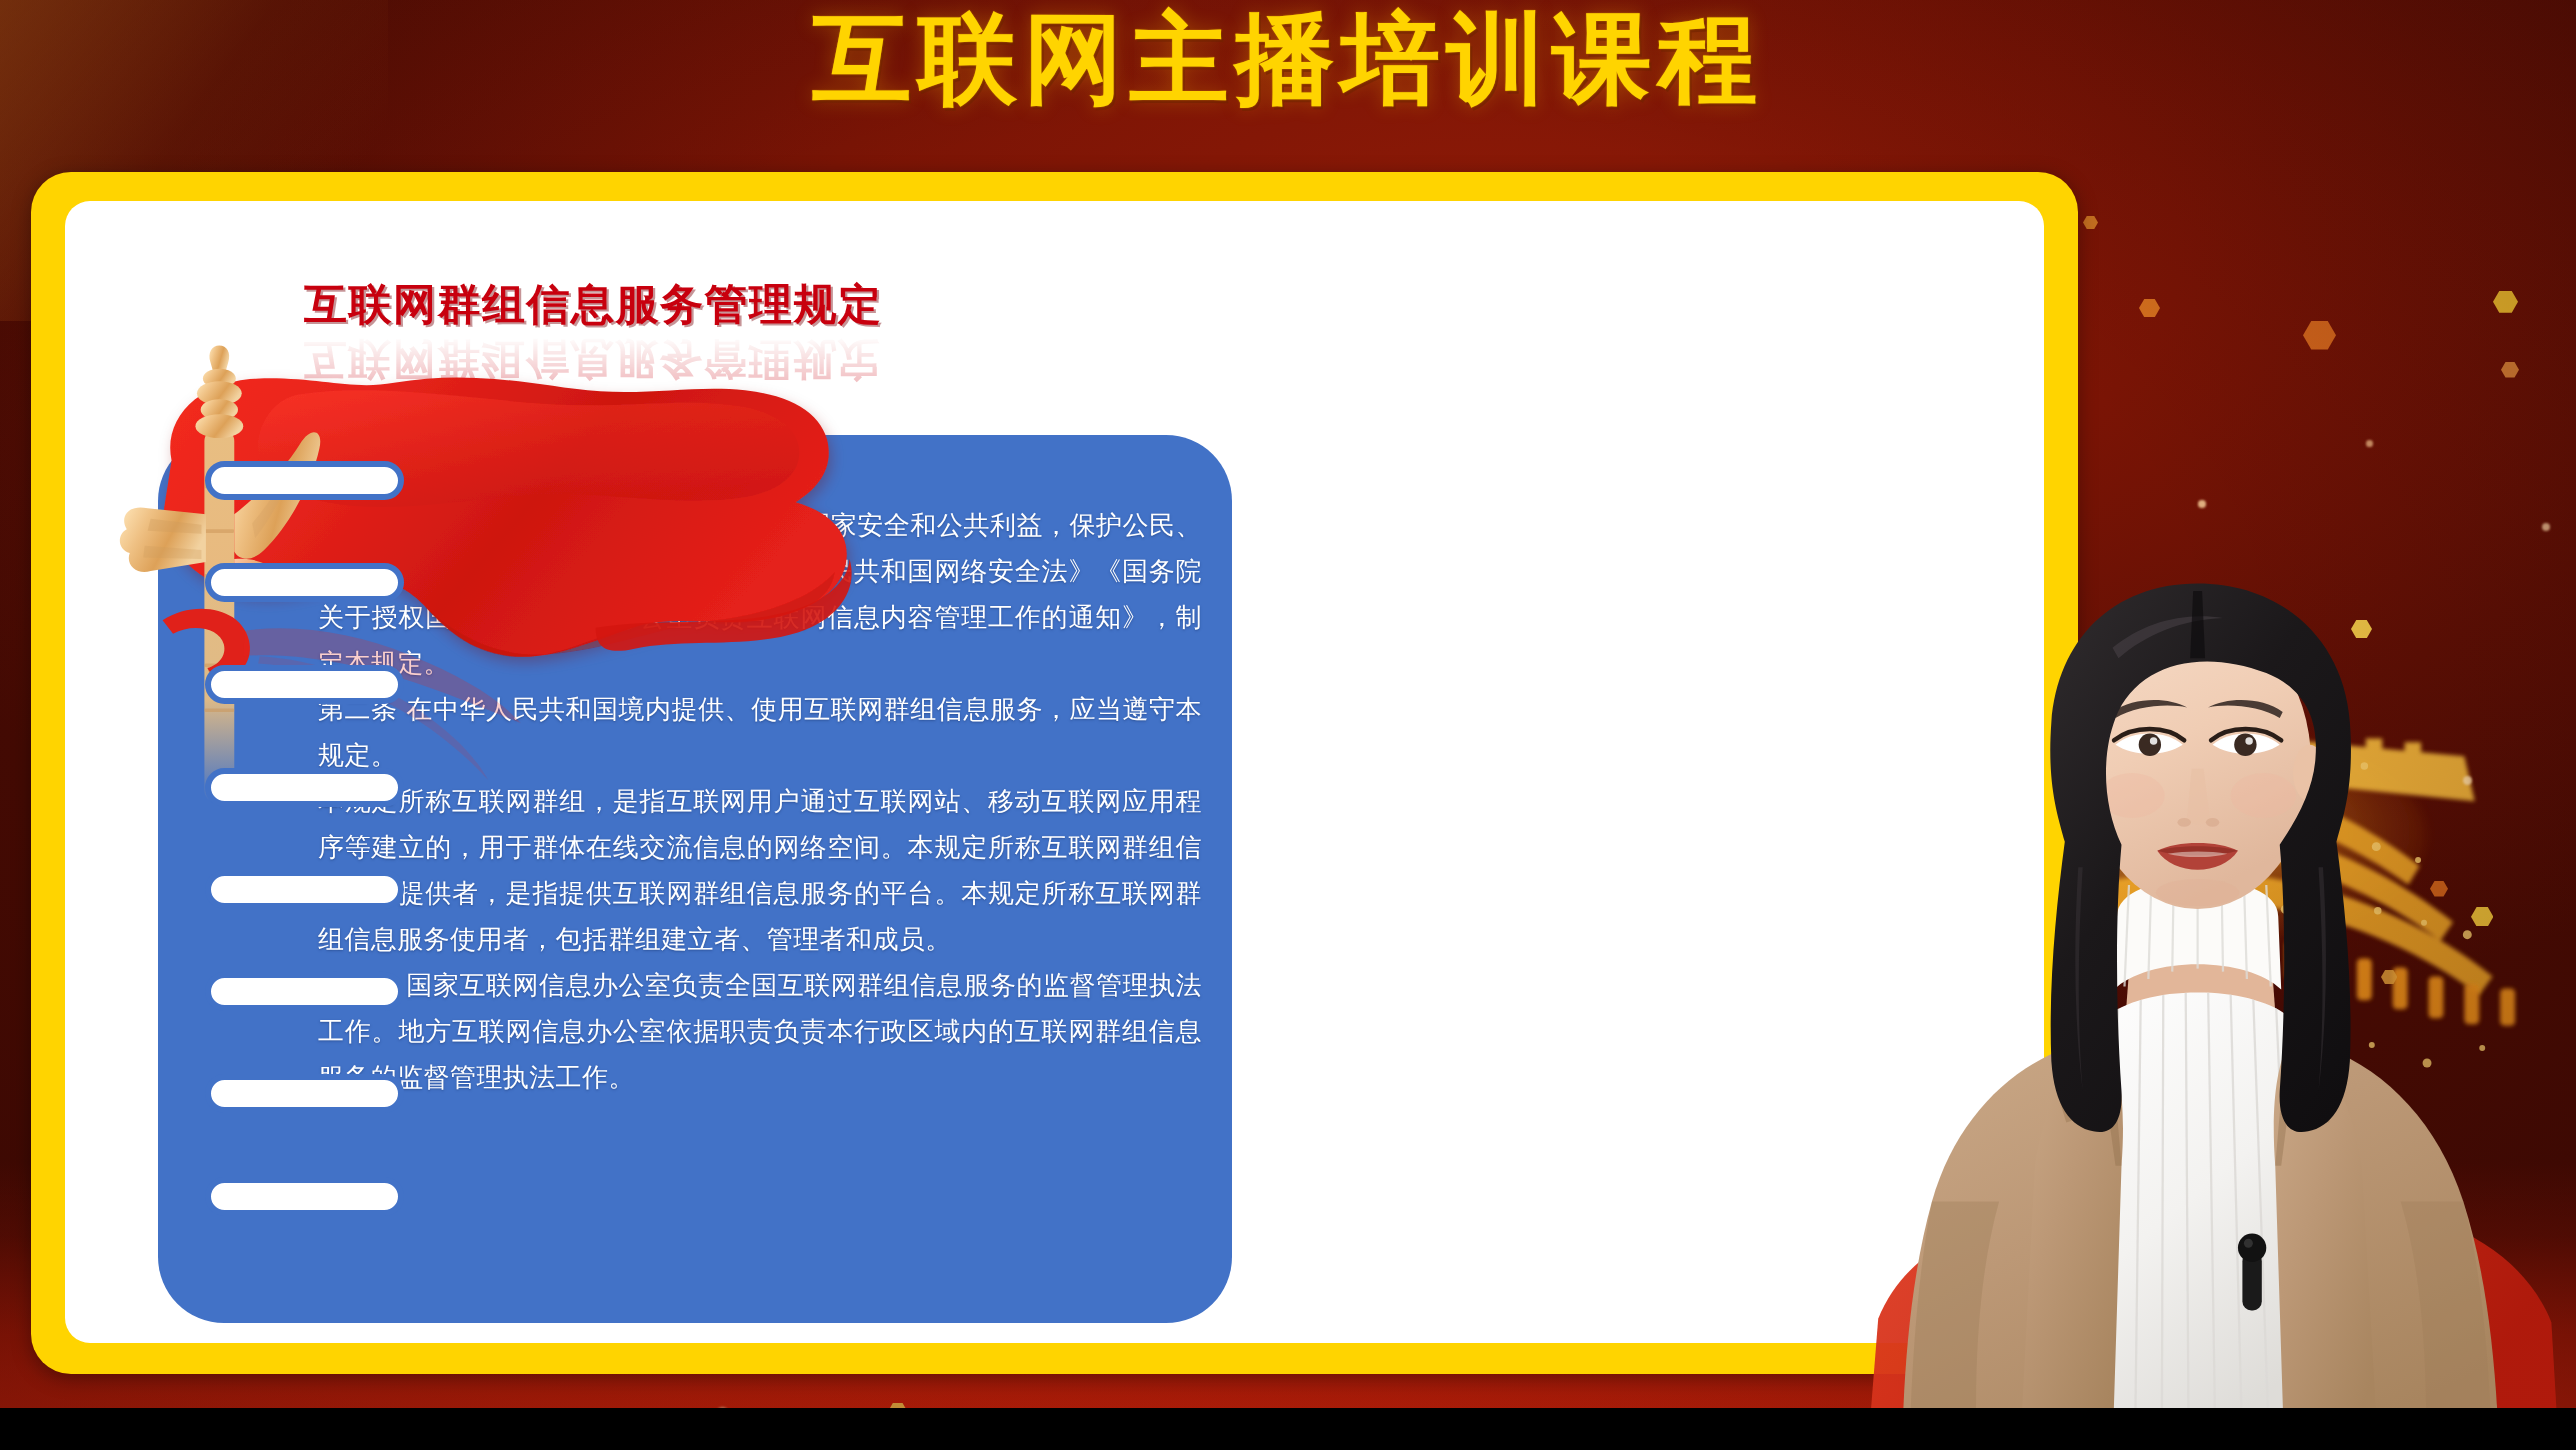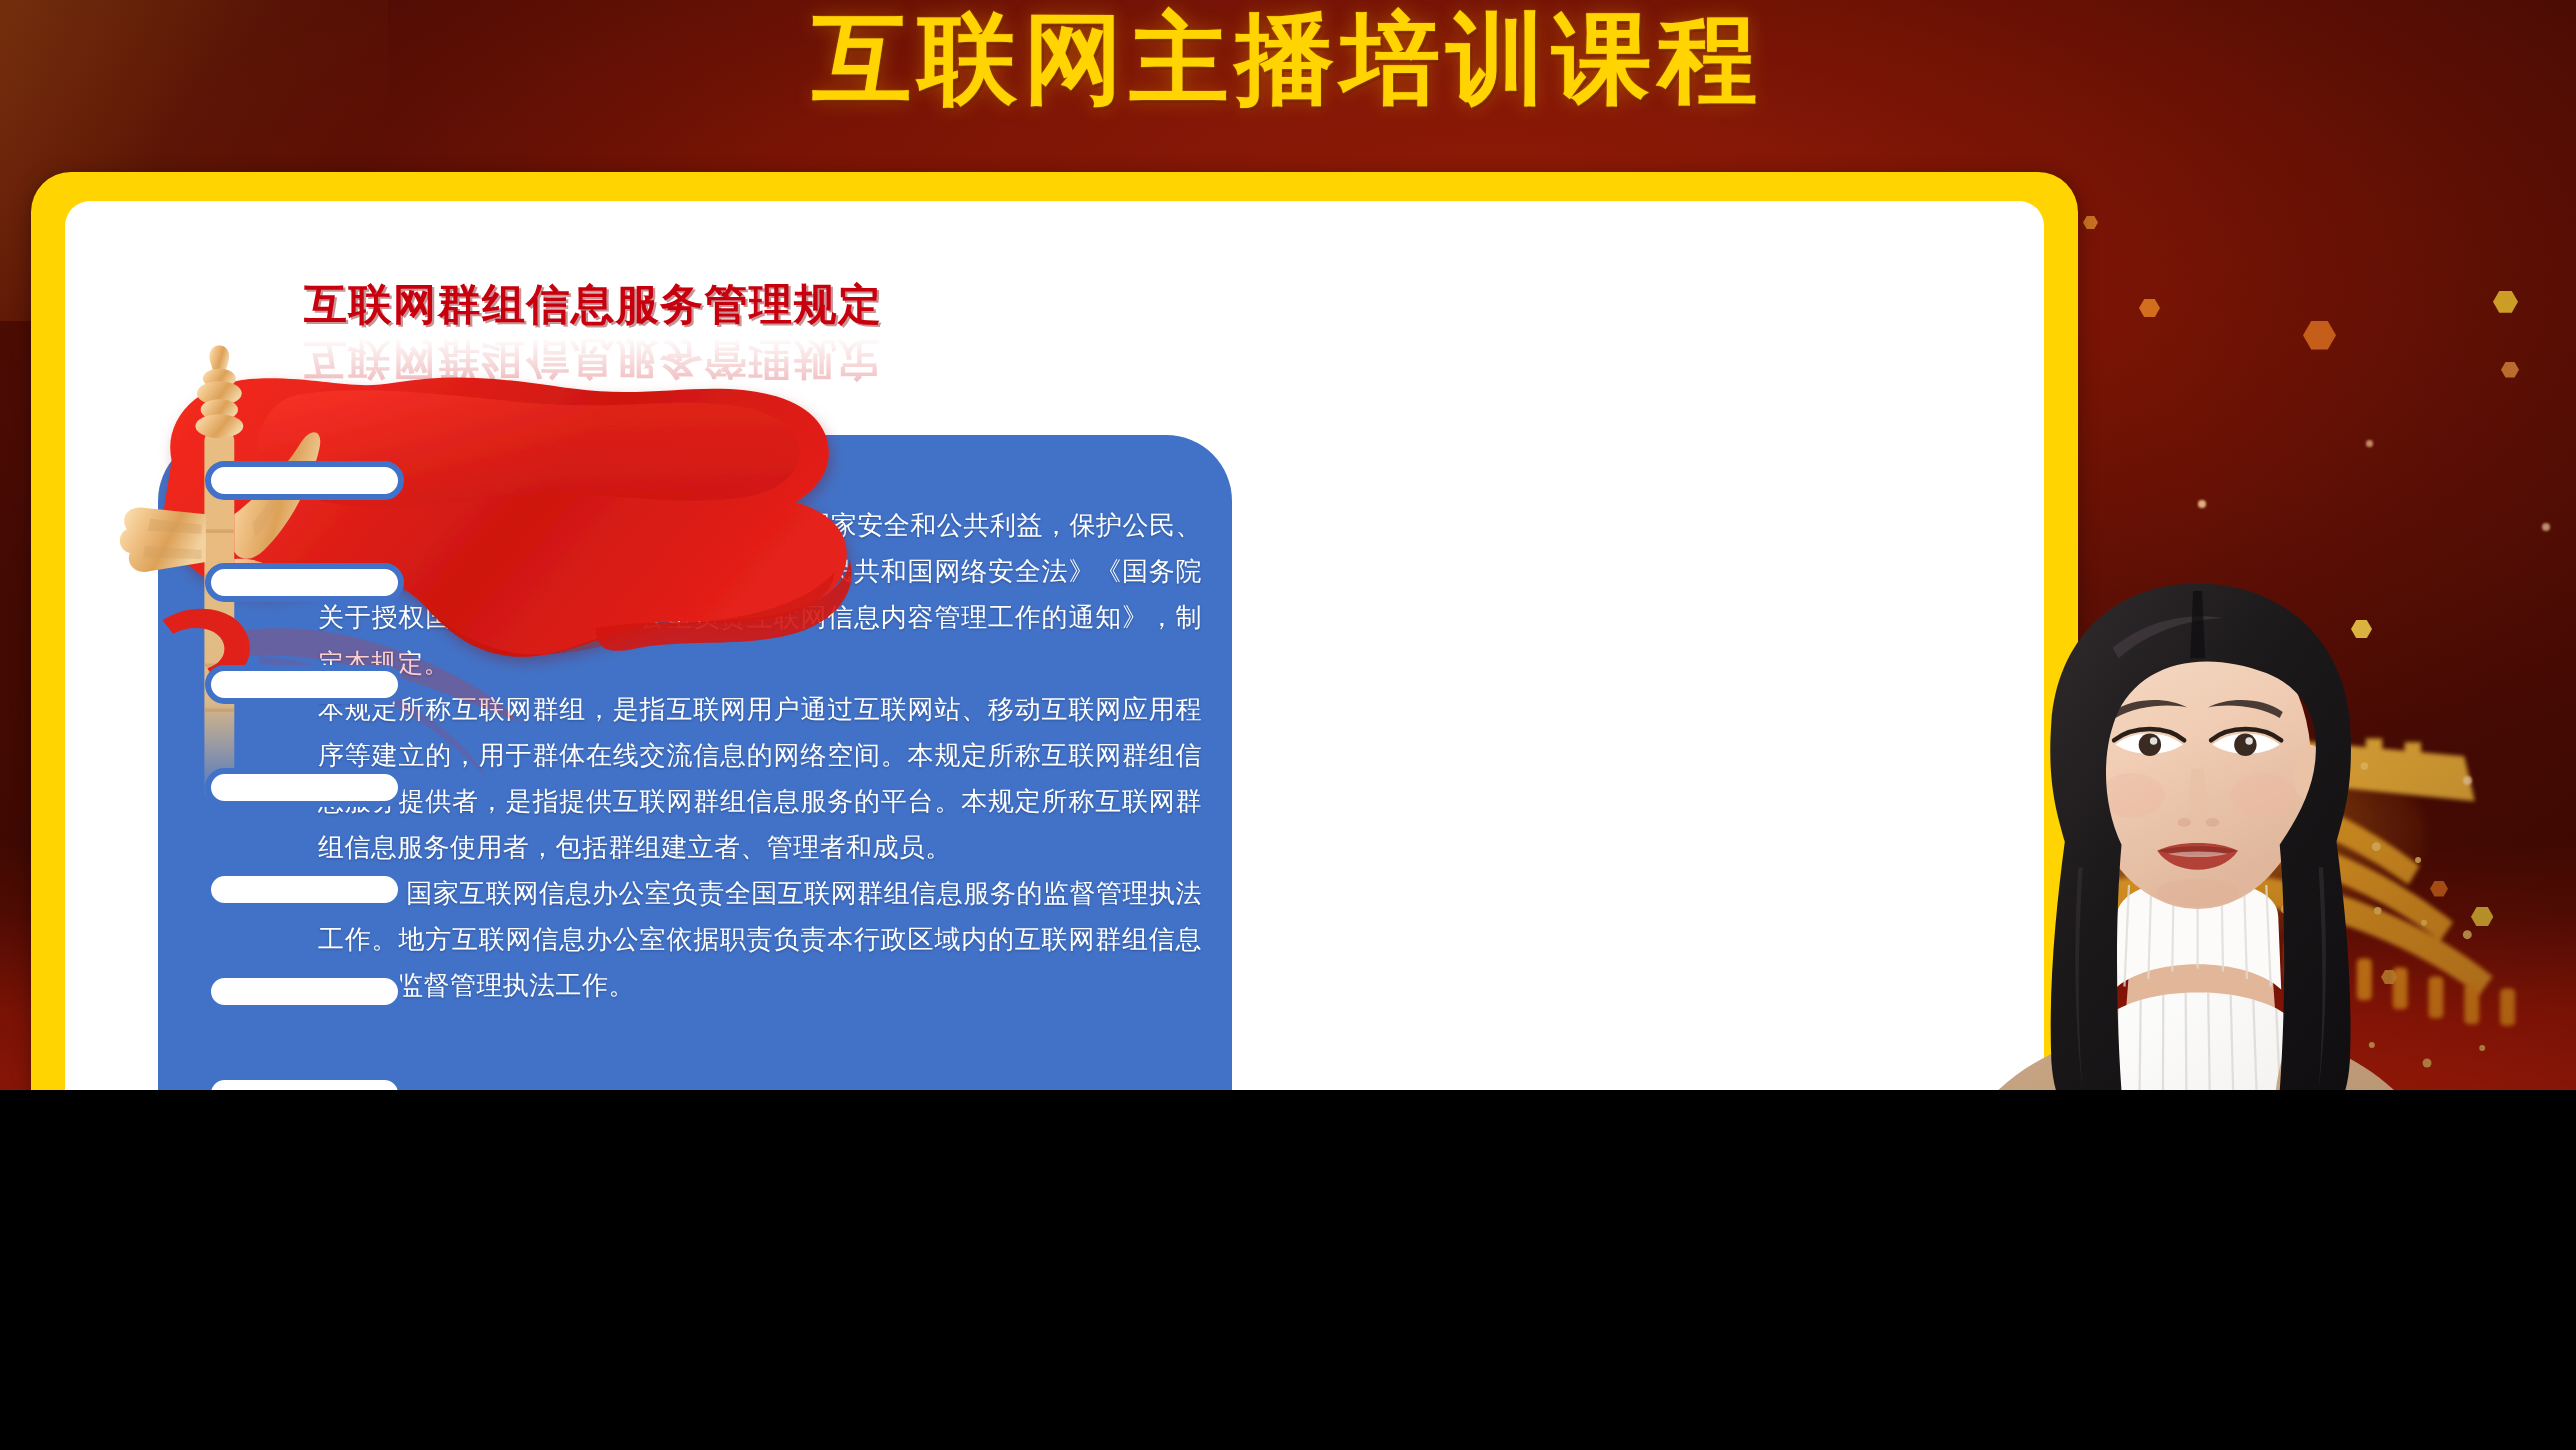--- a/index.html
+++ b/index.html
@@ -1,20 +1,20 @@
 <!DOCTYPE html>
 <html style="font-size:12px"><head>
 <meta charset="utf-8">
 <style>
   html,body{margin:0;padding:0;background:#000;}
   body{font-family:"Liberation Sans","DejaVu Sans",sans-serif;}
 
   #stage{
     position:relative;
-    width:2576px;height:1090px;
+    width:2576px;height:1408px;
     overflow:hidden;
     background:#6d1608;
   }
 
   
   .bg-base{
     position:absolute;inset:0;
     background:
       radial-gradient(ellipse 70% 60% at 58% 18%, #8e1a07 0%, #7a1405 38%, #5e0f04 70%, #4a0b03 100%),
       linear-gradient(100deg,#b4521a 0%,#8d2409 10%,#6f1305 34%,#5d0f04 60%,#4e0c03 85%,#5a0e04 100%);
@@ -278,20 +278,21 @@
     <div class="card">
 
       <div class="subtitle-wrap">
         <div class="subtitle">互联网群组信息服务管理规定</div>
         <div class="subtitle-refl">互联网群组信息服务管理规定</div>
       </div>
 
       <div class="blue">
         <div class="body-text">
           <p>第一条  为规范互联网群组信息服务，维护国家安全和公共利益，保护公民、法人和其他组织的合法权益，根据《中华人民共和国网络安全法》《国务院关于授权国家互联网信息办公室负责互联网信息内容管理工作的通知》，制定本规定。</p>
+          <p>第二条  在中华人民共和国境内提供、使用互联网群组信息服务，应当遵守本规定。</p>
           <p>本规定所称互联网群组，是指互联网用户通过互联网站、移动互联网应用程序等建立的，用于群体在线交流信息的网络空间。本规定所称互联网群组信息服务提供者，是指提供互联网群组信息服务的平台。本规定所称互联网群组信息服务使用者，包括群组建立者、管理者和成员。</p>
           <p>第三条  国家互联网信息办公室负责全国互联网群组信息服务的监督管理执法工作。地方互联网信息办公室依据职责负责本行政区域内的互联网群组信息服务的监督管理执法工作。</p>
         </div>
       </div>
 
       <svg class="flagart" viewBox="0 0 1180 640">
         <defs>
           <linearGradient id="flagA" x1="0" y1="0" x2="1" y2="0.35">
             <stop offset="0%" stop-color="#F42B20"></stop>
             <stop offset="28%" stop-color="#E8231C"></stop>

